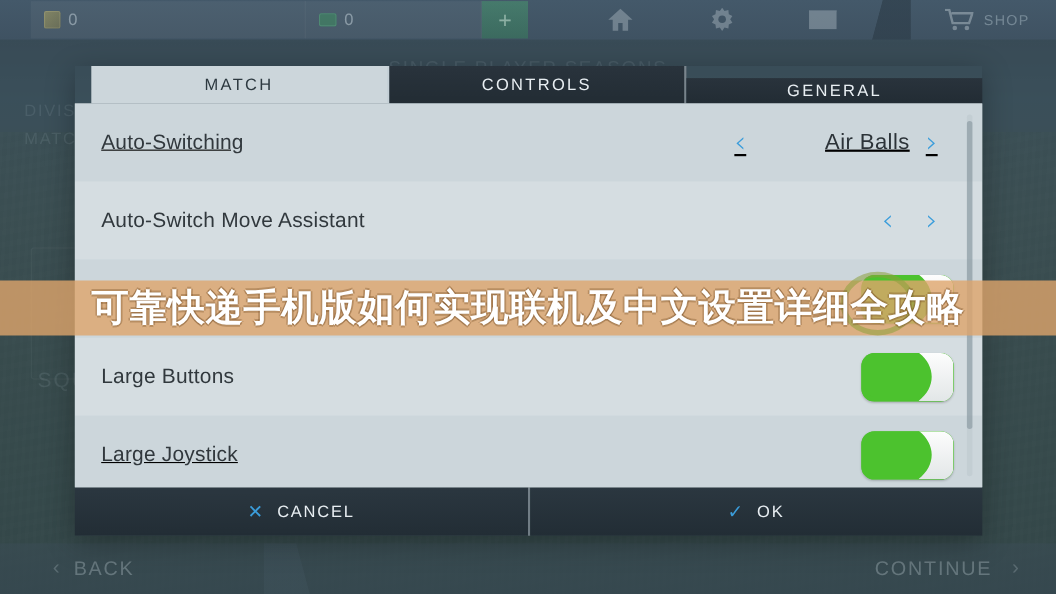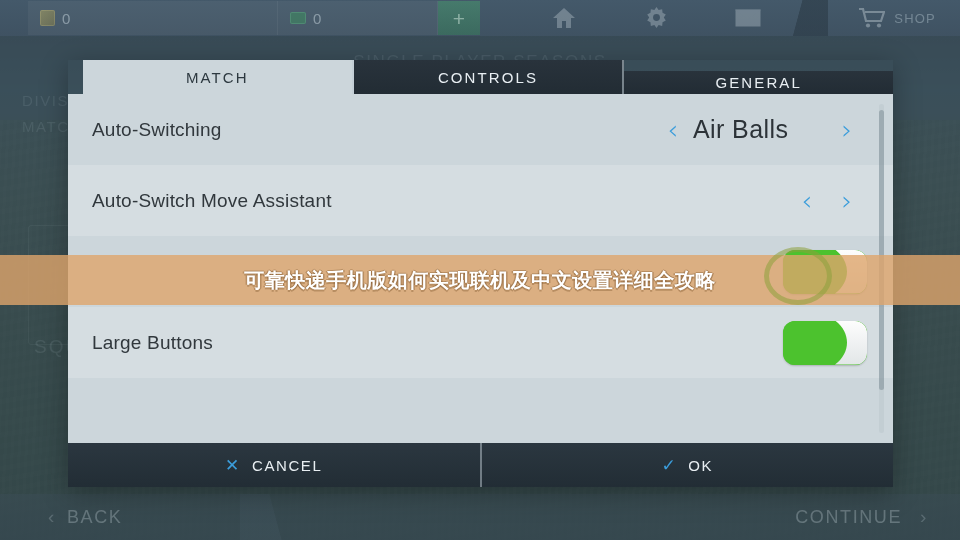--- a/index.html
+++ b/index.html
@@ -179,39 +179,39 @@
     flex: 1;
     background: #ccd6db;
     overflow: hidden;
   }
   .row {
     position: relative;
     height: 71px;
     display: flex; align-items: center;
     padding-left: 24px; padding-right: 26px;
   }
-  .row.shade-a { background: #ccd6db; }
+  .row.shade-a { background: #ccd6db; text-decoration: underline; }
   .row.shade-b { background: #d5dde1; }
   .row-label {
     color: #31383d;
     font-size: 19px;
     letter-spacing: .2px;
     flex: 1;
   }
 
   
   .stepper { display: flex; align-items: center; gap: 0; }
   .step-arrow {
     width: 40px; text-align: center;
     color: #3b9ddb; font-size: 27px; line-height: 1;
     font-family: "DejaVu Sans", sans-serif; font-weight: 300;
   }
   .step-value {
-    min-width: 134px; text-align: left;
-    color: #2c3338; font-size: 25px; letter-spacing: .4px;
+    min-width: 134px; text-align: right;
+    color: #2c3338; font-size: 20px; letter-spacing: .4px;
   }
 
   
   .toggle {
     width: 84px; height: 44px;
     border-radius: 12px;
     background: #4cc22e;
     box-shadow: inset 0 0 0 4px #4cc22e, 0 1px 2px rgba(0,0,0,0.2);
     position: relative;
     overflow: hidden;
@@ -253,21 +253,21 @@
   
   .banner {
     position: absolute;
     left: 0; top: 255px; width: 960px; height: 50px;
     background: rgba(222,165,108,0.80);
     z-index: 20;
     display: flex; align-items: center; justify-content: center;
   }
   .banner-text {
     color: #ffffff;
-    font-size: 20px;
+    font-size: 34px;
     font-weight: bold;
     letter-spacing: .5px;
     font-family: "DejaVu Sans", sans-serif;
     text-shadow:
       1.5px 0 0 rgba(120,80,40,0.35),
       -1.5px 0 0 rgba(120,80,40,0.35),
       0 1.5px 0 rgba(120,80,40,0.35),
       0 -1.5px 0 rgba(120,80,40,0.35);
     white-space: nowrap;
   }
@@ -379,20 +379,26 @@
         </span>
       </div>
 
       <div class="row shade-b">
         <span class="row-label">Large Buttons</span>
         <span class="toggle">
           <span class="toggle-knob"></span>
         </span>
       </div>
 
+      <div class="row shade-a">
+        <span class="row-label">Large Joystick</span>
+        <span class="toggle">
+          <span class="toggle-knob"></span>
+        </span>
+      </div>
 
       <div class="scrollbar-track">
         <div class="scrollbar-thumb"></div>
       </div>
     </div>
 
     <div class="actions">
       <div class="action-btn">
         <span class="action-icon">✕</span>
         <span>CANCEL</span>

